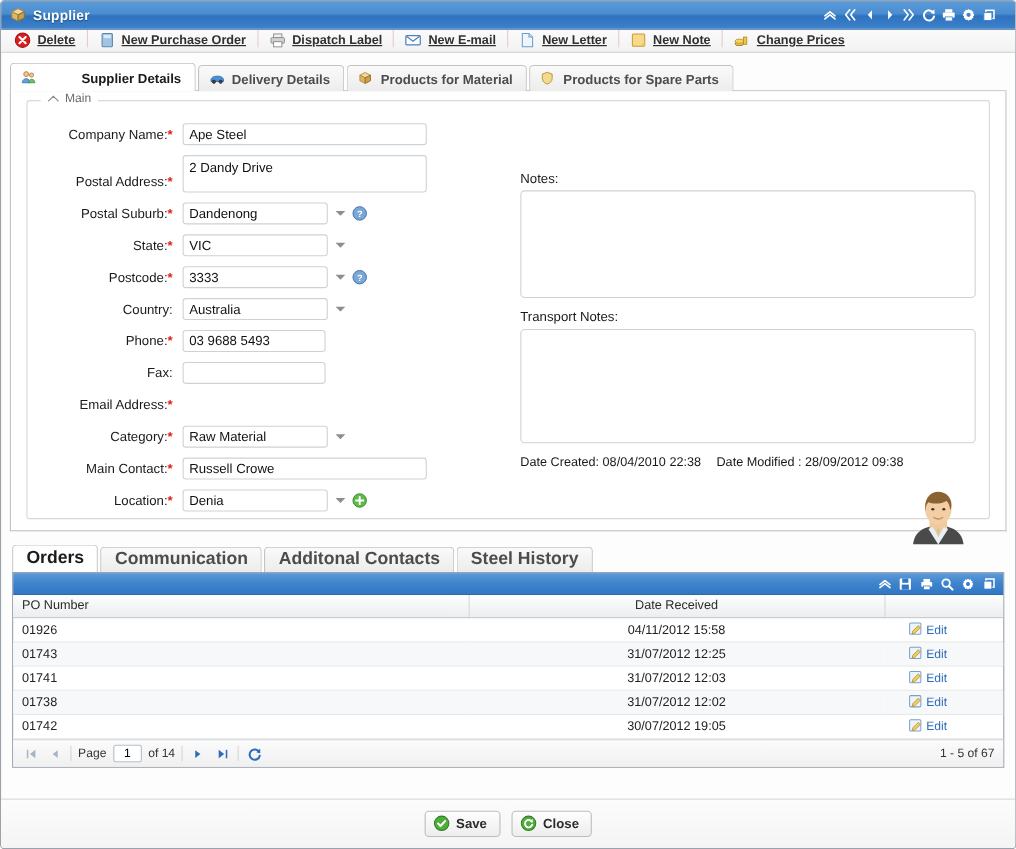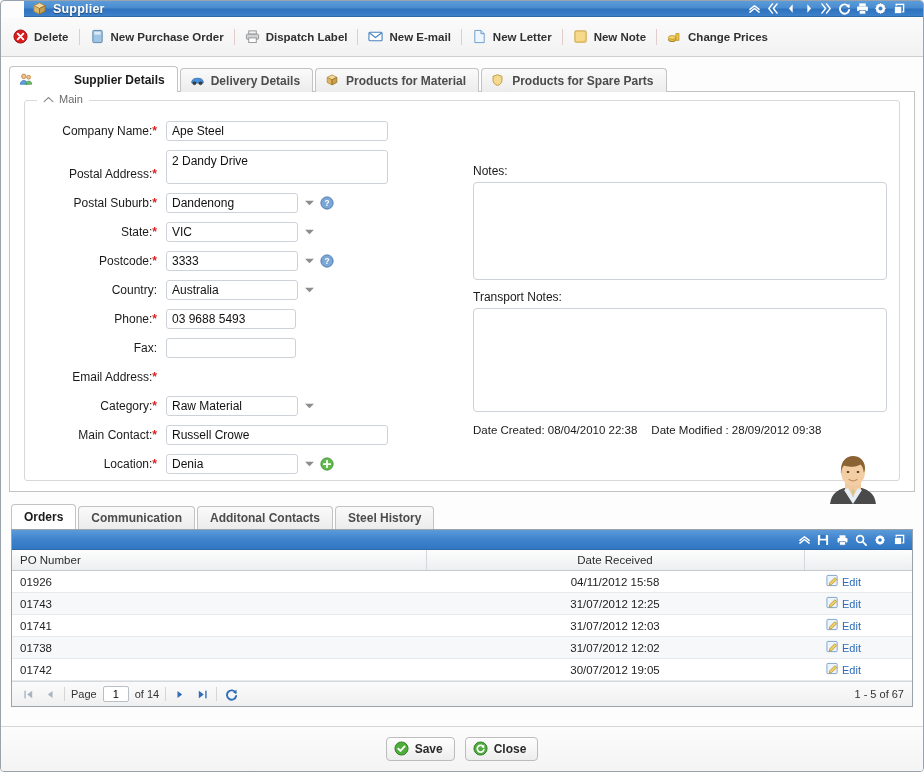--- a/index.html
+++ b/index.html
@@ -26,29 +26,28 @@
     width: 924px; height: 772px;
     box-sizing: border-box;
     border: 1px solid #9aa2ac;
     border-radius: 4px;
     background: #fdfdfd;
     overflow: hidden;
   }
 
   
   .titlebar {
-    height: 16px;
+    height: 26px;
     box-sizing: border-box;
     background: linear-gradient(to bottom, #5b9bd9 0%, #4a8dd0 45%, #2f72bf 55%, #3c81ca 100%);
     border-bottom: 1px solid #2e6aa8;
     display: flex;
     align-items: center;
     padding: 0 17px 0 7px;
     position: relative;
-    margin-left: 23px;
   }
   .titlebar .tb-icon-left {
     width: 16px; height: 16px;
     margin-right: 6px;
     display: inline-flex;
     align-items: center; justify-content: center;
   }
   .titlebar .tb-title {
     color: #ffffff;
     font-weight: bold;
@@ -70,27 +69,27 @@
     display: inline-flex;
     align-items: center;
     justify-content: center;
     width: 15px; height: 16px;
     text-shadow: 0 1px 1px rgba(0,0,0,.35);
   }
   .tb-tools svg { display: block; }
 
   
   .toolbar {
-    height: 40px;
+    height: 21px;
     box-sizing: border-box;
     background: linear-gradient(to bottom, #fbfbfb 0%, #f2f2f2 100%);
     border-bottom: 1px solid #cfcfcf;
     display: flex;
-    align-items: center;
     padding: 0 6px;
+    text-decoration: underline;
   }
   .tbitem {
     display: flex;
     align-items: center;
     gap: 5px;
     padding: 2px 6px;
     cursor: pointer;
     border-radius: 3px;
     white-space: nowrap;
   }
@@ -287,21 +286,21 @@
   }
   .gtab {
     height: 23px;
     box-sizing: border-box;
     padding: 0 12px;
     margin-right: 2px;
     background: linear-gradient(to bottom, #fafafa 0%, #ececec 100%);
     border: 1px solid #c3c3c3;
     border-bottom: none;
     border-radius: 4px 4px 0 0;
-    font-size: 12px;
+    font-size: 16px;
     font-weight: bold;
     color: #4c4c4c;
     line-height: 22px;
     cursor: pointer;
   }
   .gtab.active {
     background: #ffffff;
     color: #1a1a1a;
     height: 25px;
     line-height: 24px;

